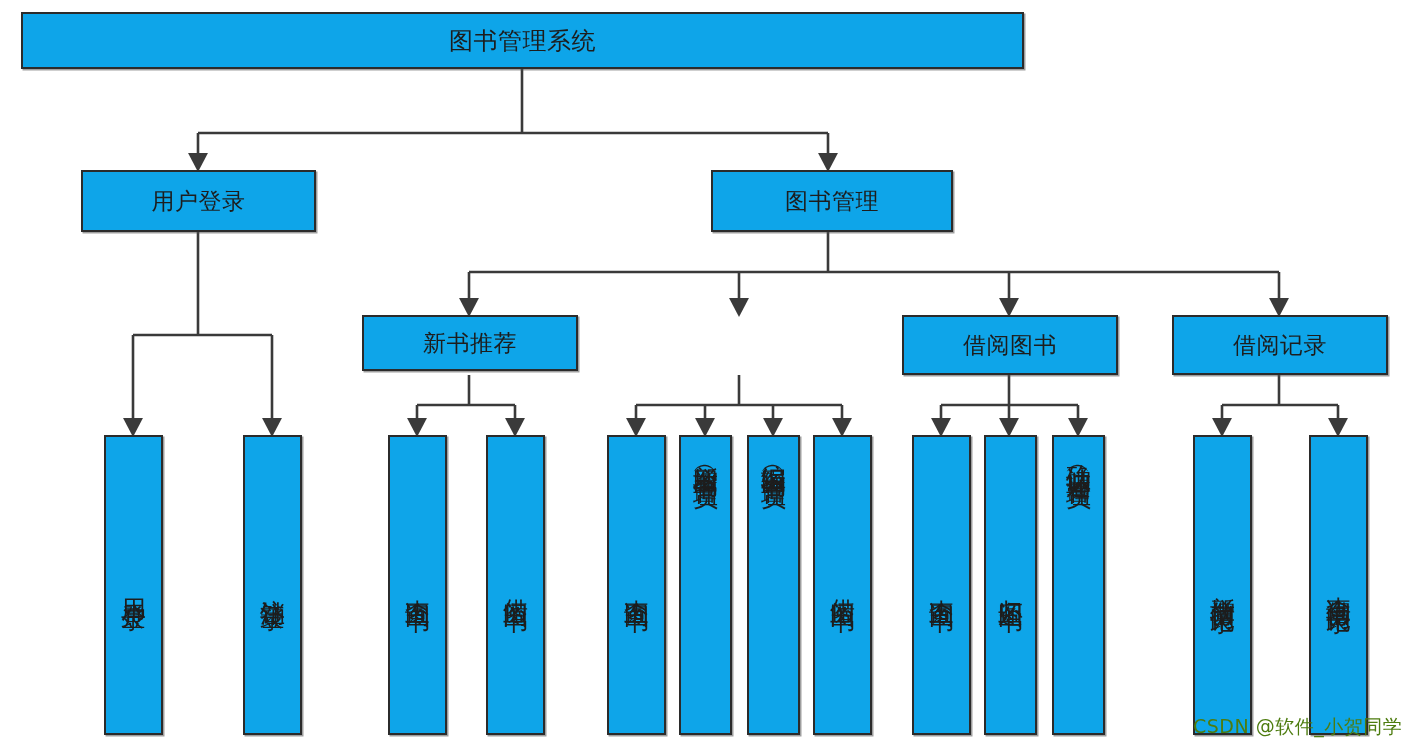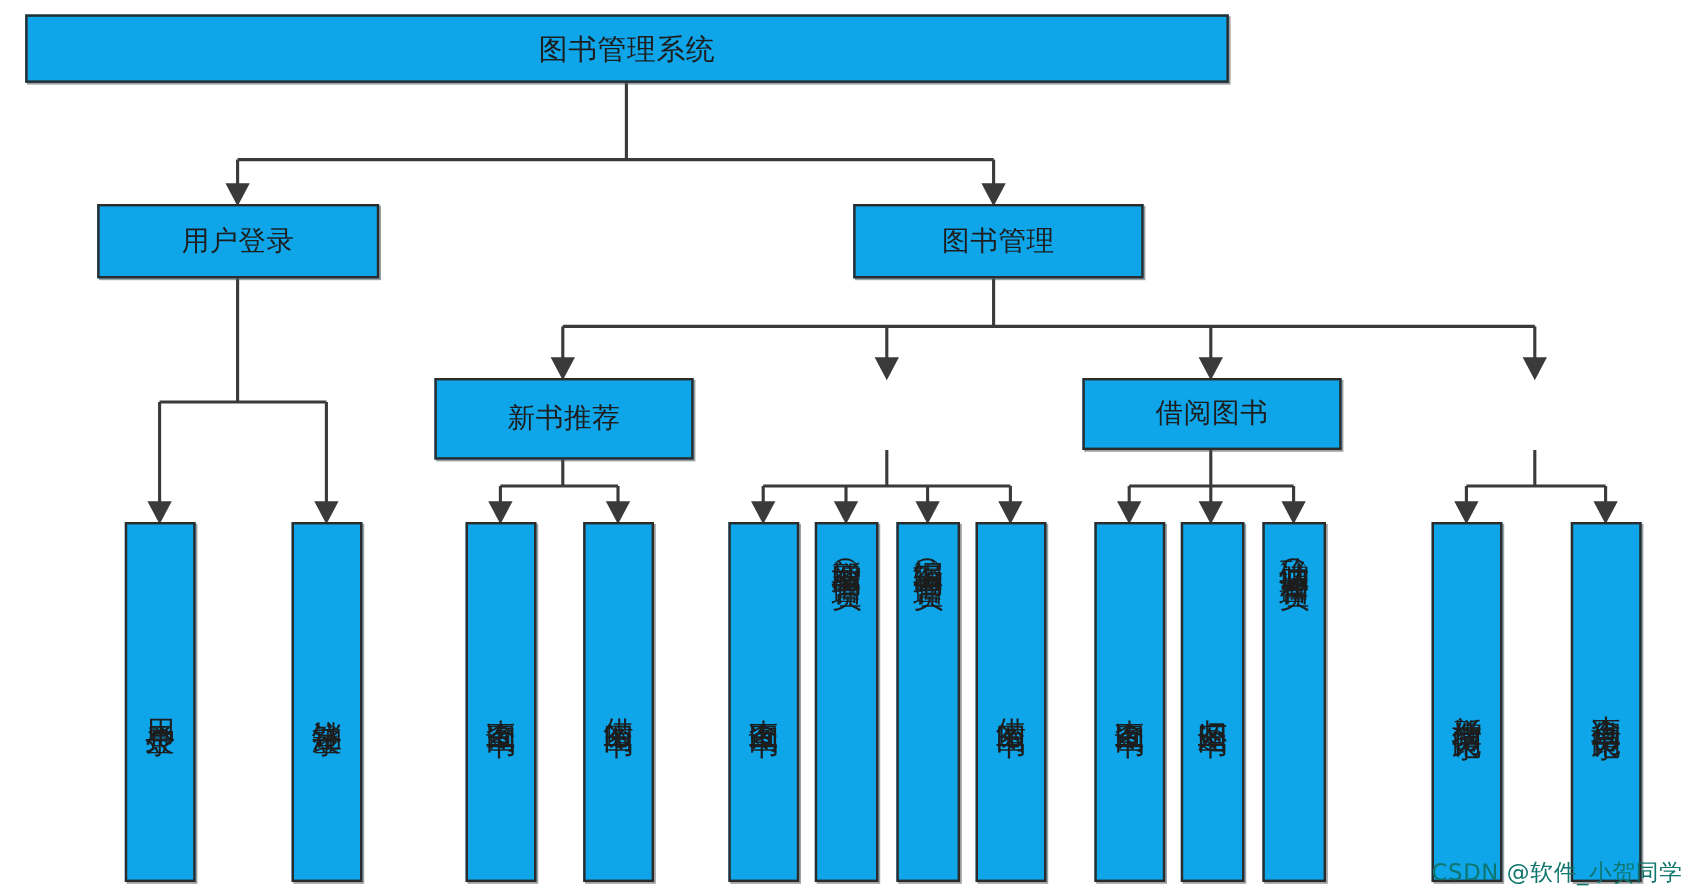--- a/index.html
+++ b/index.html
@@ -64,21 +64,21 @@
   }
   .node.vert.mid {
     align-items: center;
     padding-top: 0;
   }
   .watermark {
     position: absolute;
     left: 1193px;
     top: 714px;
     font-size: 19px;
-    color: #0f766e;
+    color: #4d7c0f;
     white-space: nowrap;
     letter-spacing: 0.5px;
   }
 </style>
 </head>
 <body>
 
 <div id="canvas">
 
   <svg class="edges" viewBox="0 0 1405 747" xmlns="http://www.w3.org/2000/svg">
@@ -136,29 +136,32 @@
   </div>
 
   <div class="node horiz" style="left:81px; top:170px; width:235px; height:62px;">
     <span class="label">用户登录</span>
   </div>
 
   <div class="node horiz" style="left:711px; top:170px; width:242px; height:62px;">
     <span class="label">图书管理</span>
   </div>
 
-  <div class="node horiz" style="left:362px; top:315px; width:216px; height:68px;">
+  <div class="node horiz" style="left:362px; top:315px; width:216px; height:56px;">
     <span class="label">新书推荐</span>
   </div>
 
 
   <div class="node horiz" style="left:902px; top:315px; width:216px; height:60px;">
     <span class="label">借阅图书</span>
   </div>
 
+  <div class="node horiz" style="left:1172px; top:315px; width:216px; height:60px;">
+    <span class="label">借阅记录</span>
+  </div>
 
   <div class="node vert mid" style="left:104px; top:435px; width:59px; height:300px;">
     <span class="label">用户登录</span>
   </div>
 
   <div class="node vert mid" style="left:243px; top:435px; width:59px; height:300px;">
     <span class="label">注销登录</span>
   </div>
 
   <div class="node vert mid" style="left:388px; top:435px; width:59px; height:300px;">

